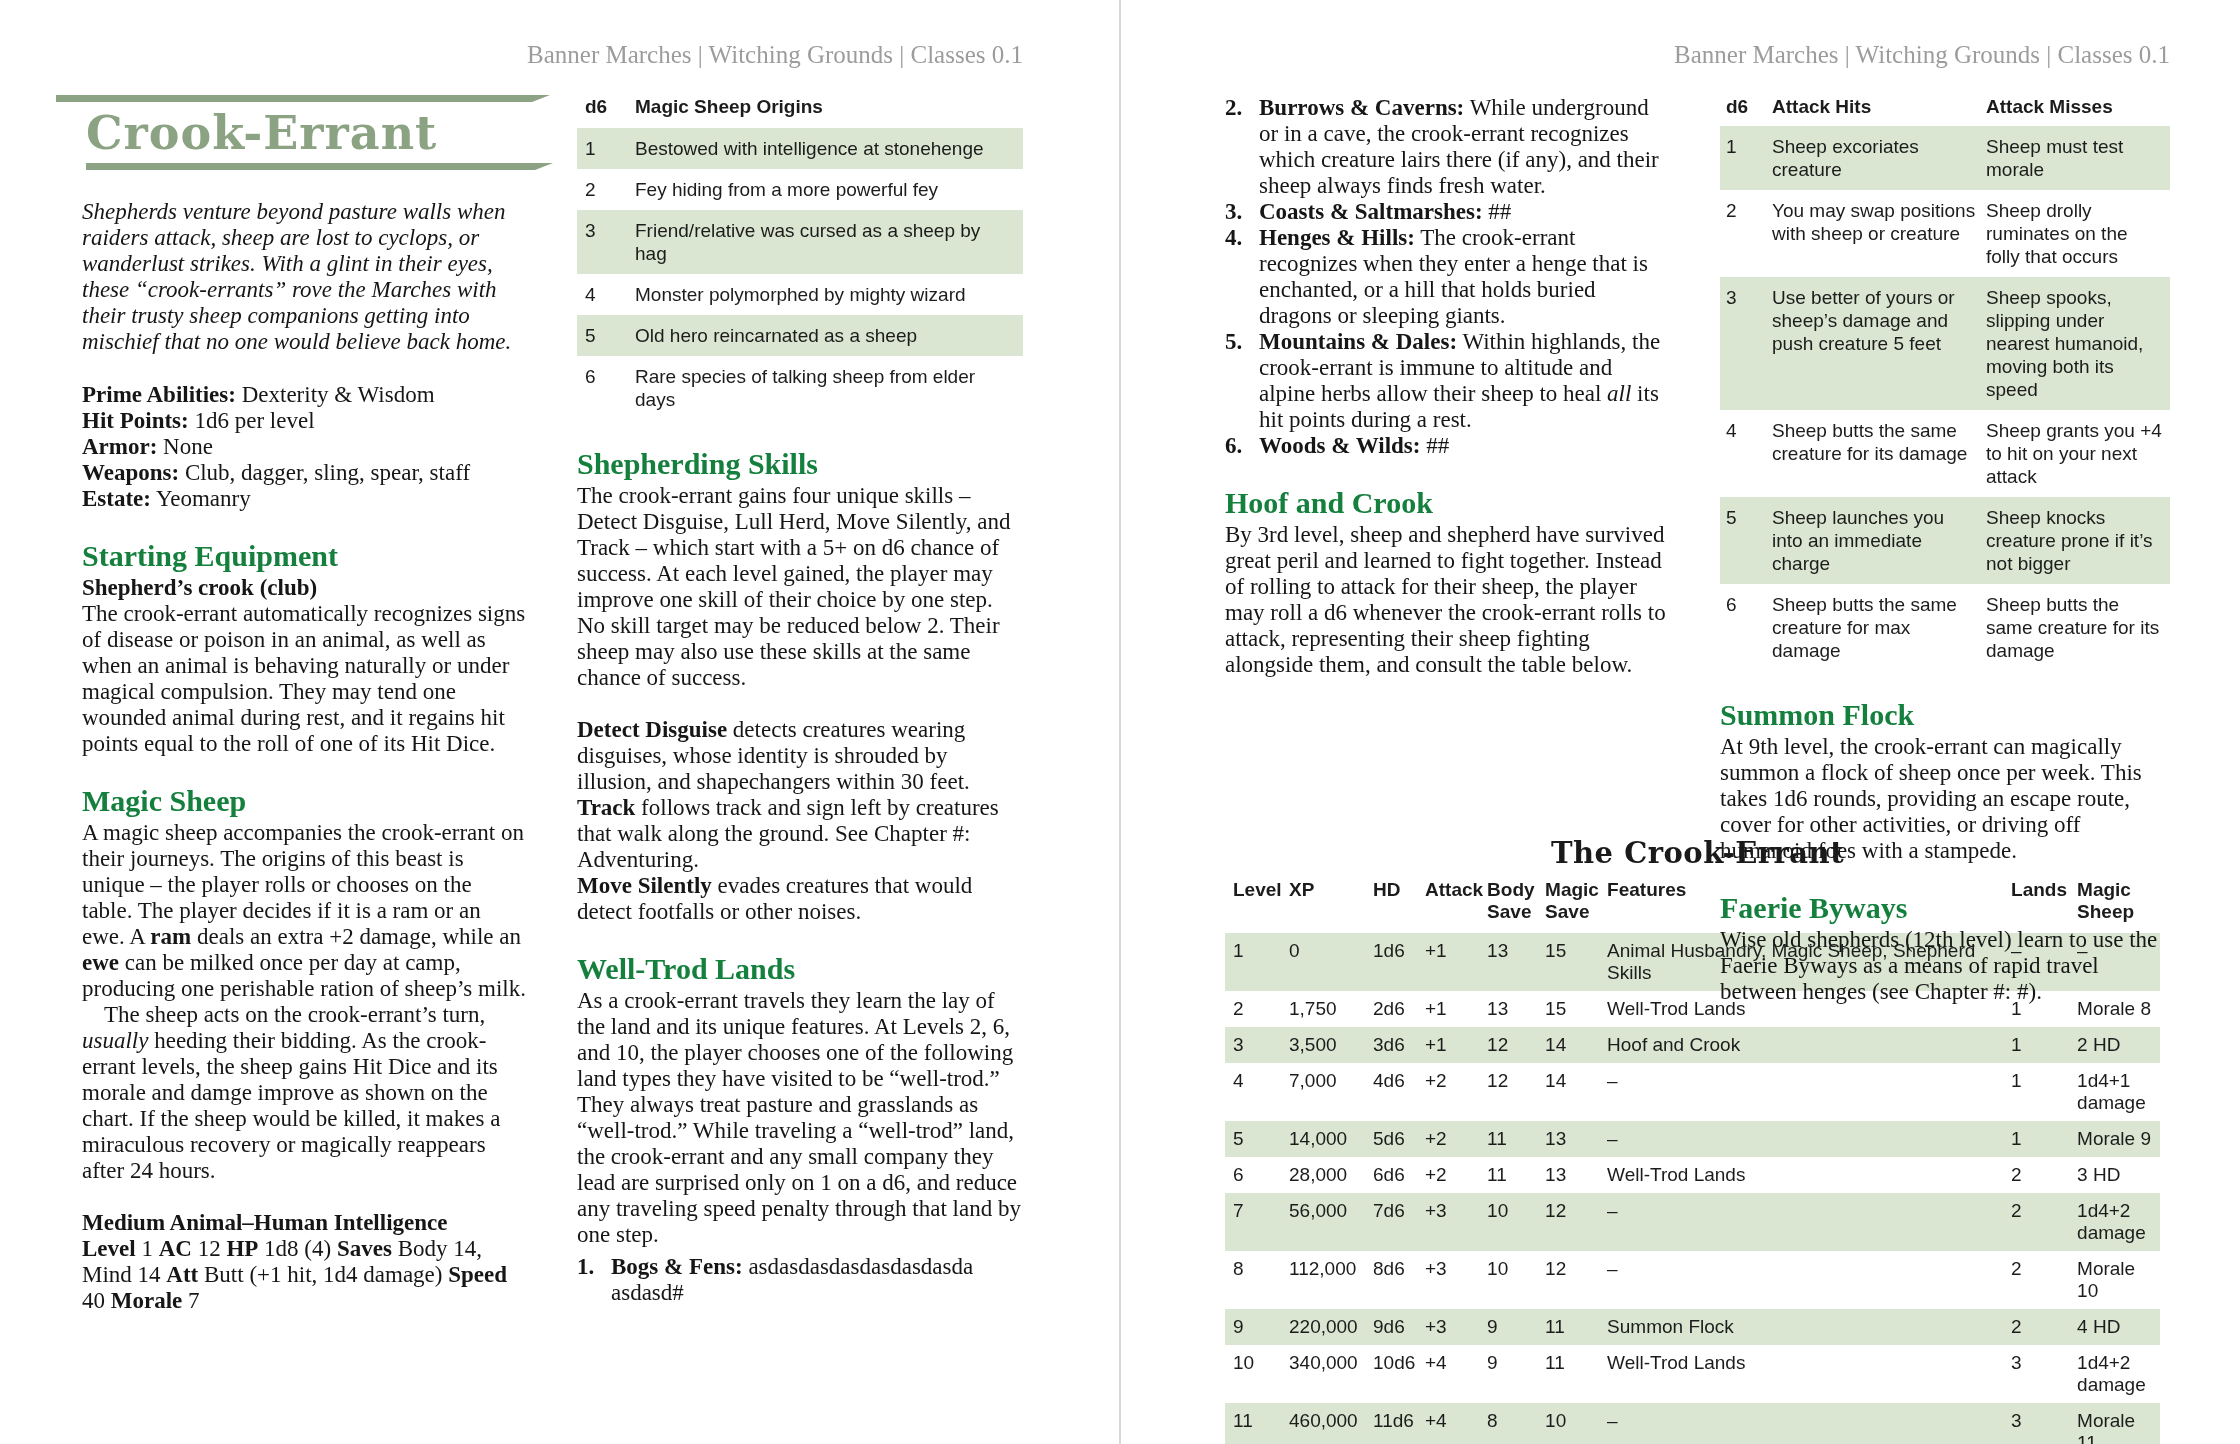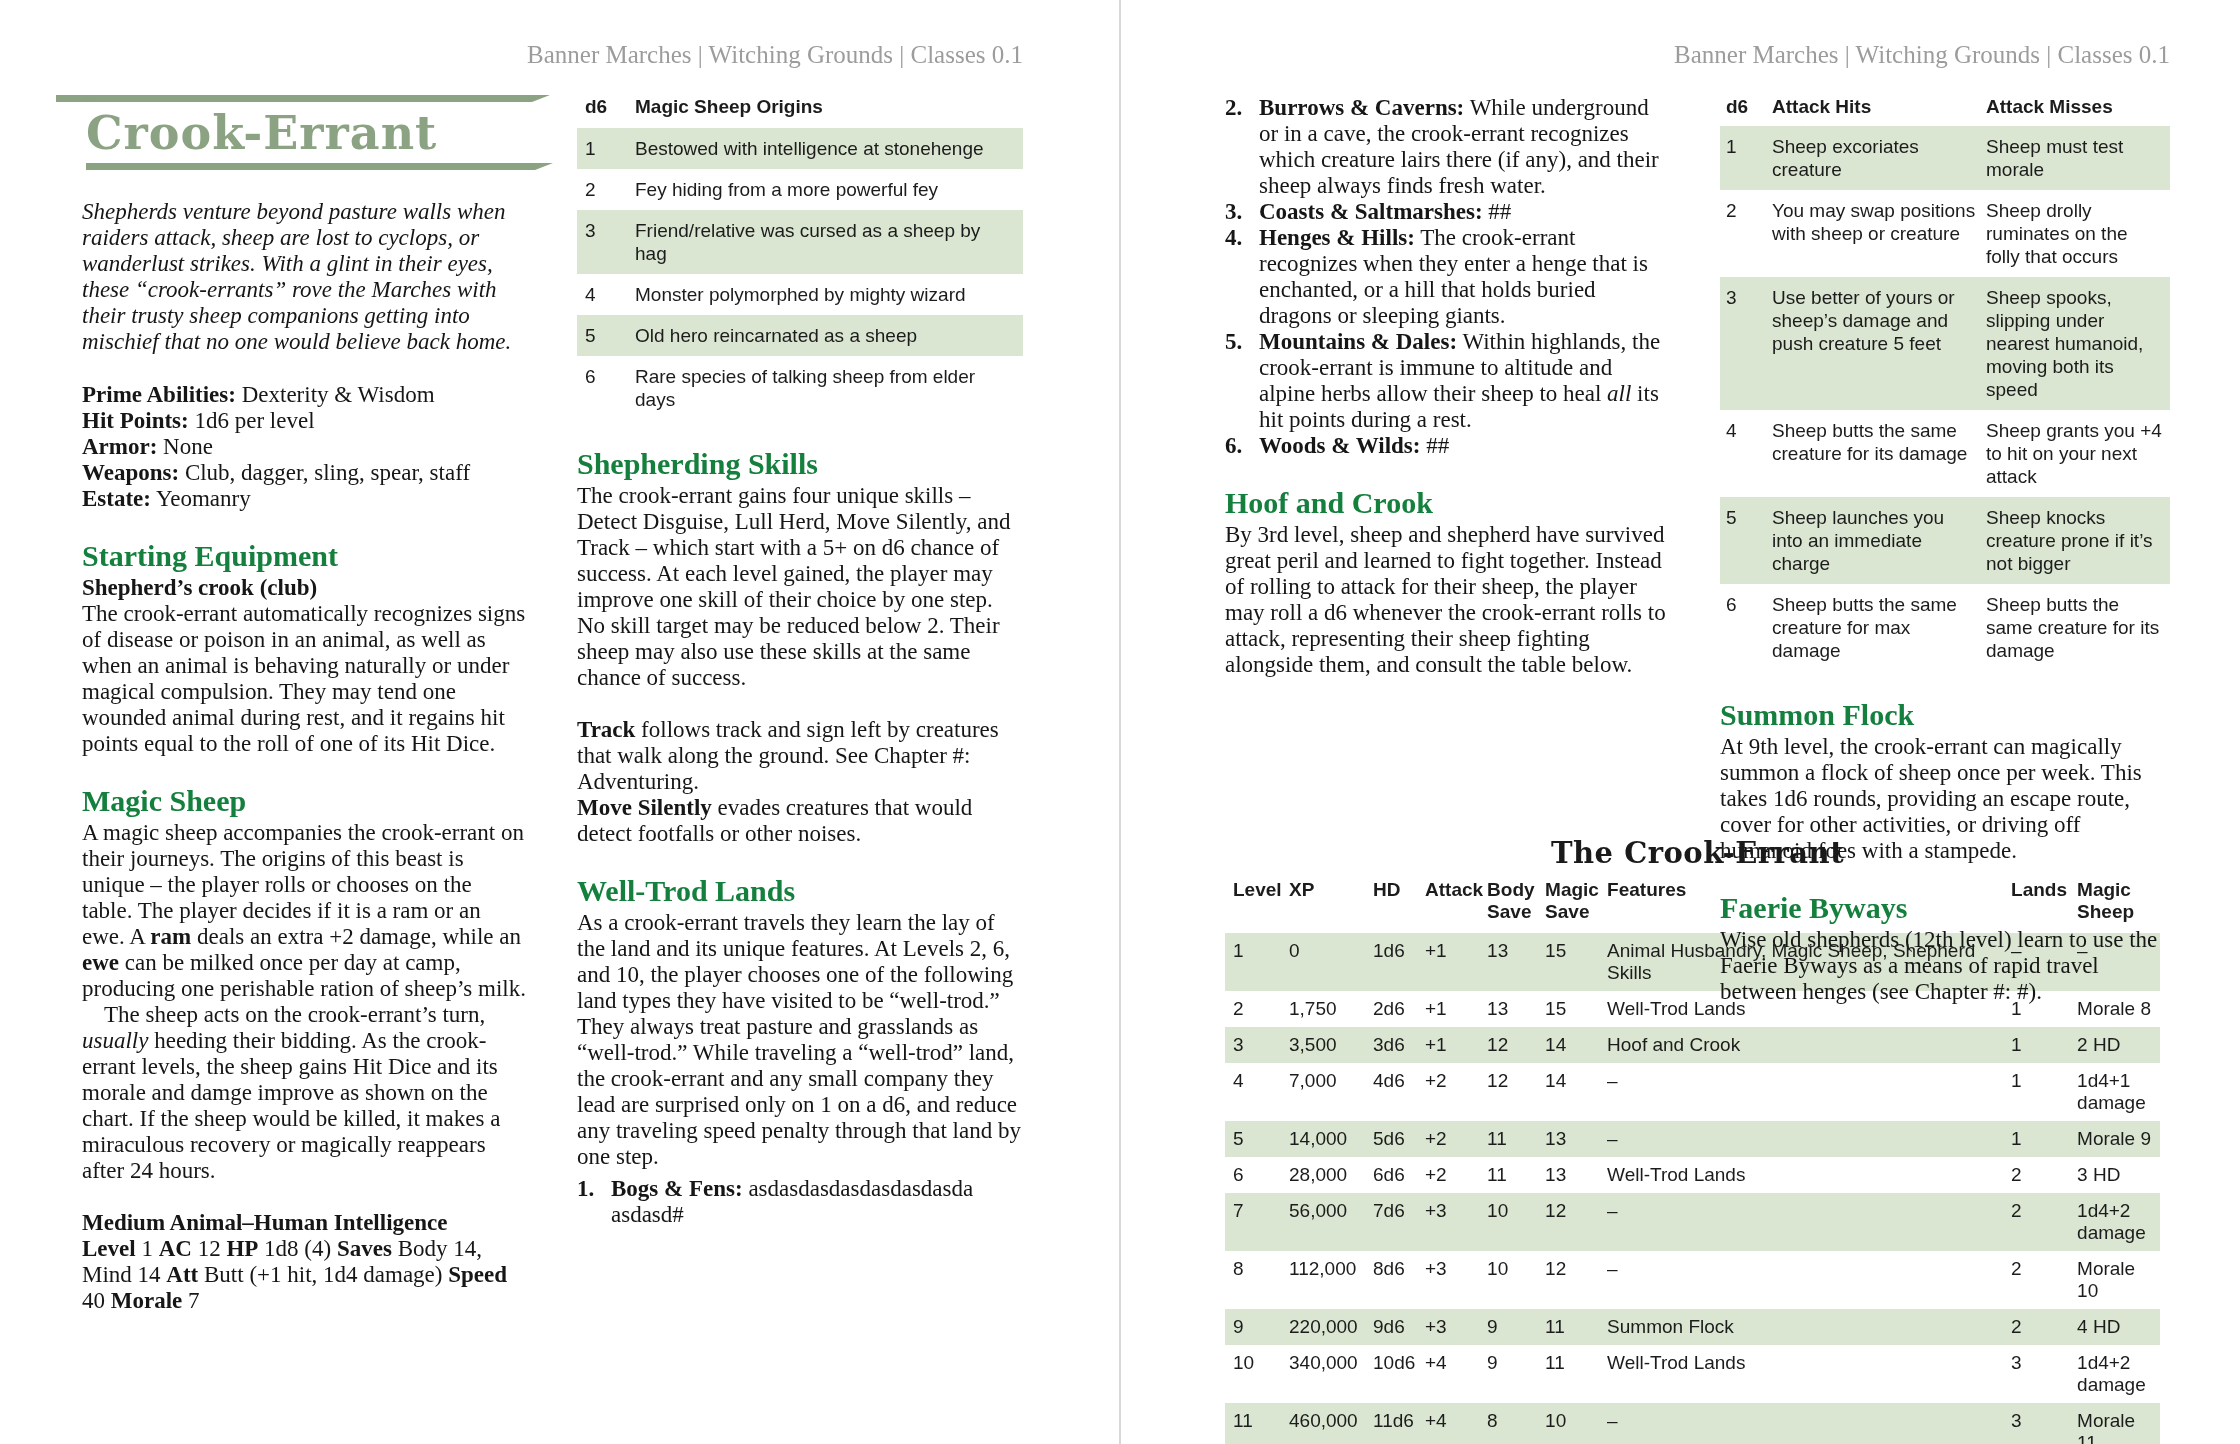--- a/index.html
+++ b/index.html
@@ -152,20 +152,21 @@
               <tr>
                 <td>6</td>
                 <td>Rare species of talking sheep from elder days</td>
               </tr>
             </tbody>
         </table>
 
         <h2>Shepherding Skills</h2>
         <p>The crook-errant gains four unique skills – Detect Disguise, Lull Herd, Move Silently, and Track – which start with a 5+ on d6 chance of success. At each level gained, the player may improve one skill of their choice by one step. No skill target may be reduced below 2. Their sheep may also use these skills at the same chance of success.</p>
         <div class="skills-block after-gap">
+          <p class="skill-para"><b>Detect Disguise</b> detects creatures wearing disguises, whose identity is shrouded by illusion, and shapechangers within 30 feet.</p>
           <p class="skill-para"><b>Track</b> follows track and sign left by creatures that walk along the ground. See Chapter #: Adventuring.</p>
           <p class="skill-para"><b>Move Silently</b> evades creatures that would detect footfalls or other noises.</p>
         </div>
 
         <h2>Well-Trod Lands</h2>
         <p>As a crook-errant travels they learn the lay of the land and its unique features. At Levels 2, 6, and 10, the player chooses one of the following land types they have visited to be “well-trod.” They always treat pasture and grasslands as “well-trod.” While traveling a “well-trod” land, the crook-errant and any small company they lead are surprised only on 1 on a d6, and reduce any traveling speed penalty through that land by one step.</p>
 
         <div class="land-list after-gap">
           <div class="land-item">
             <span class="num">1.</span>

